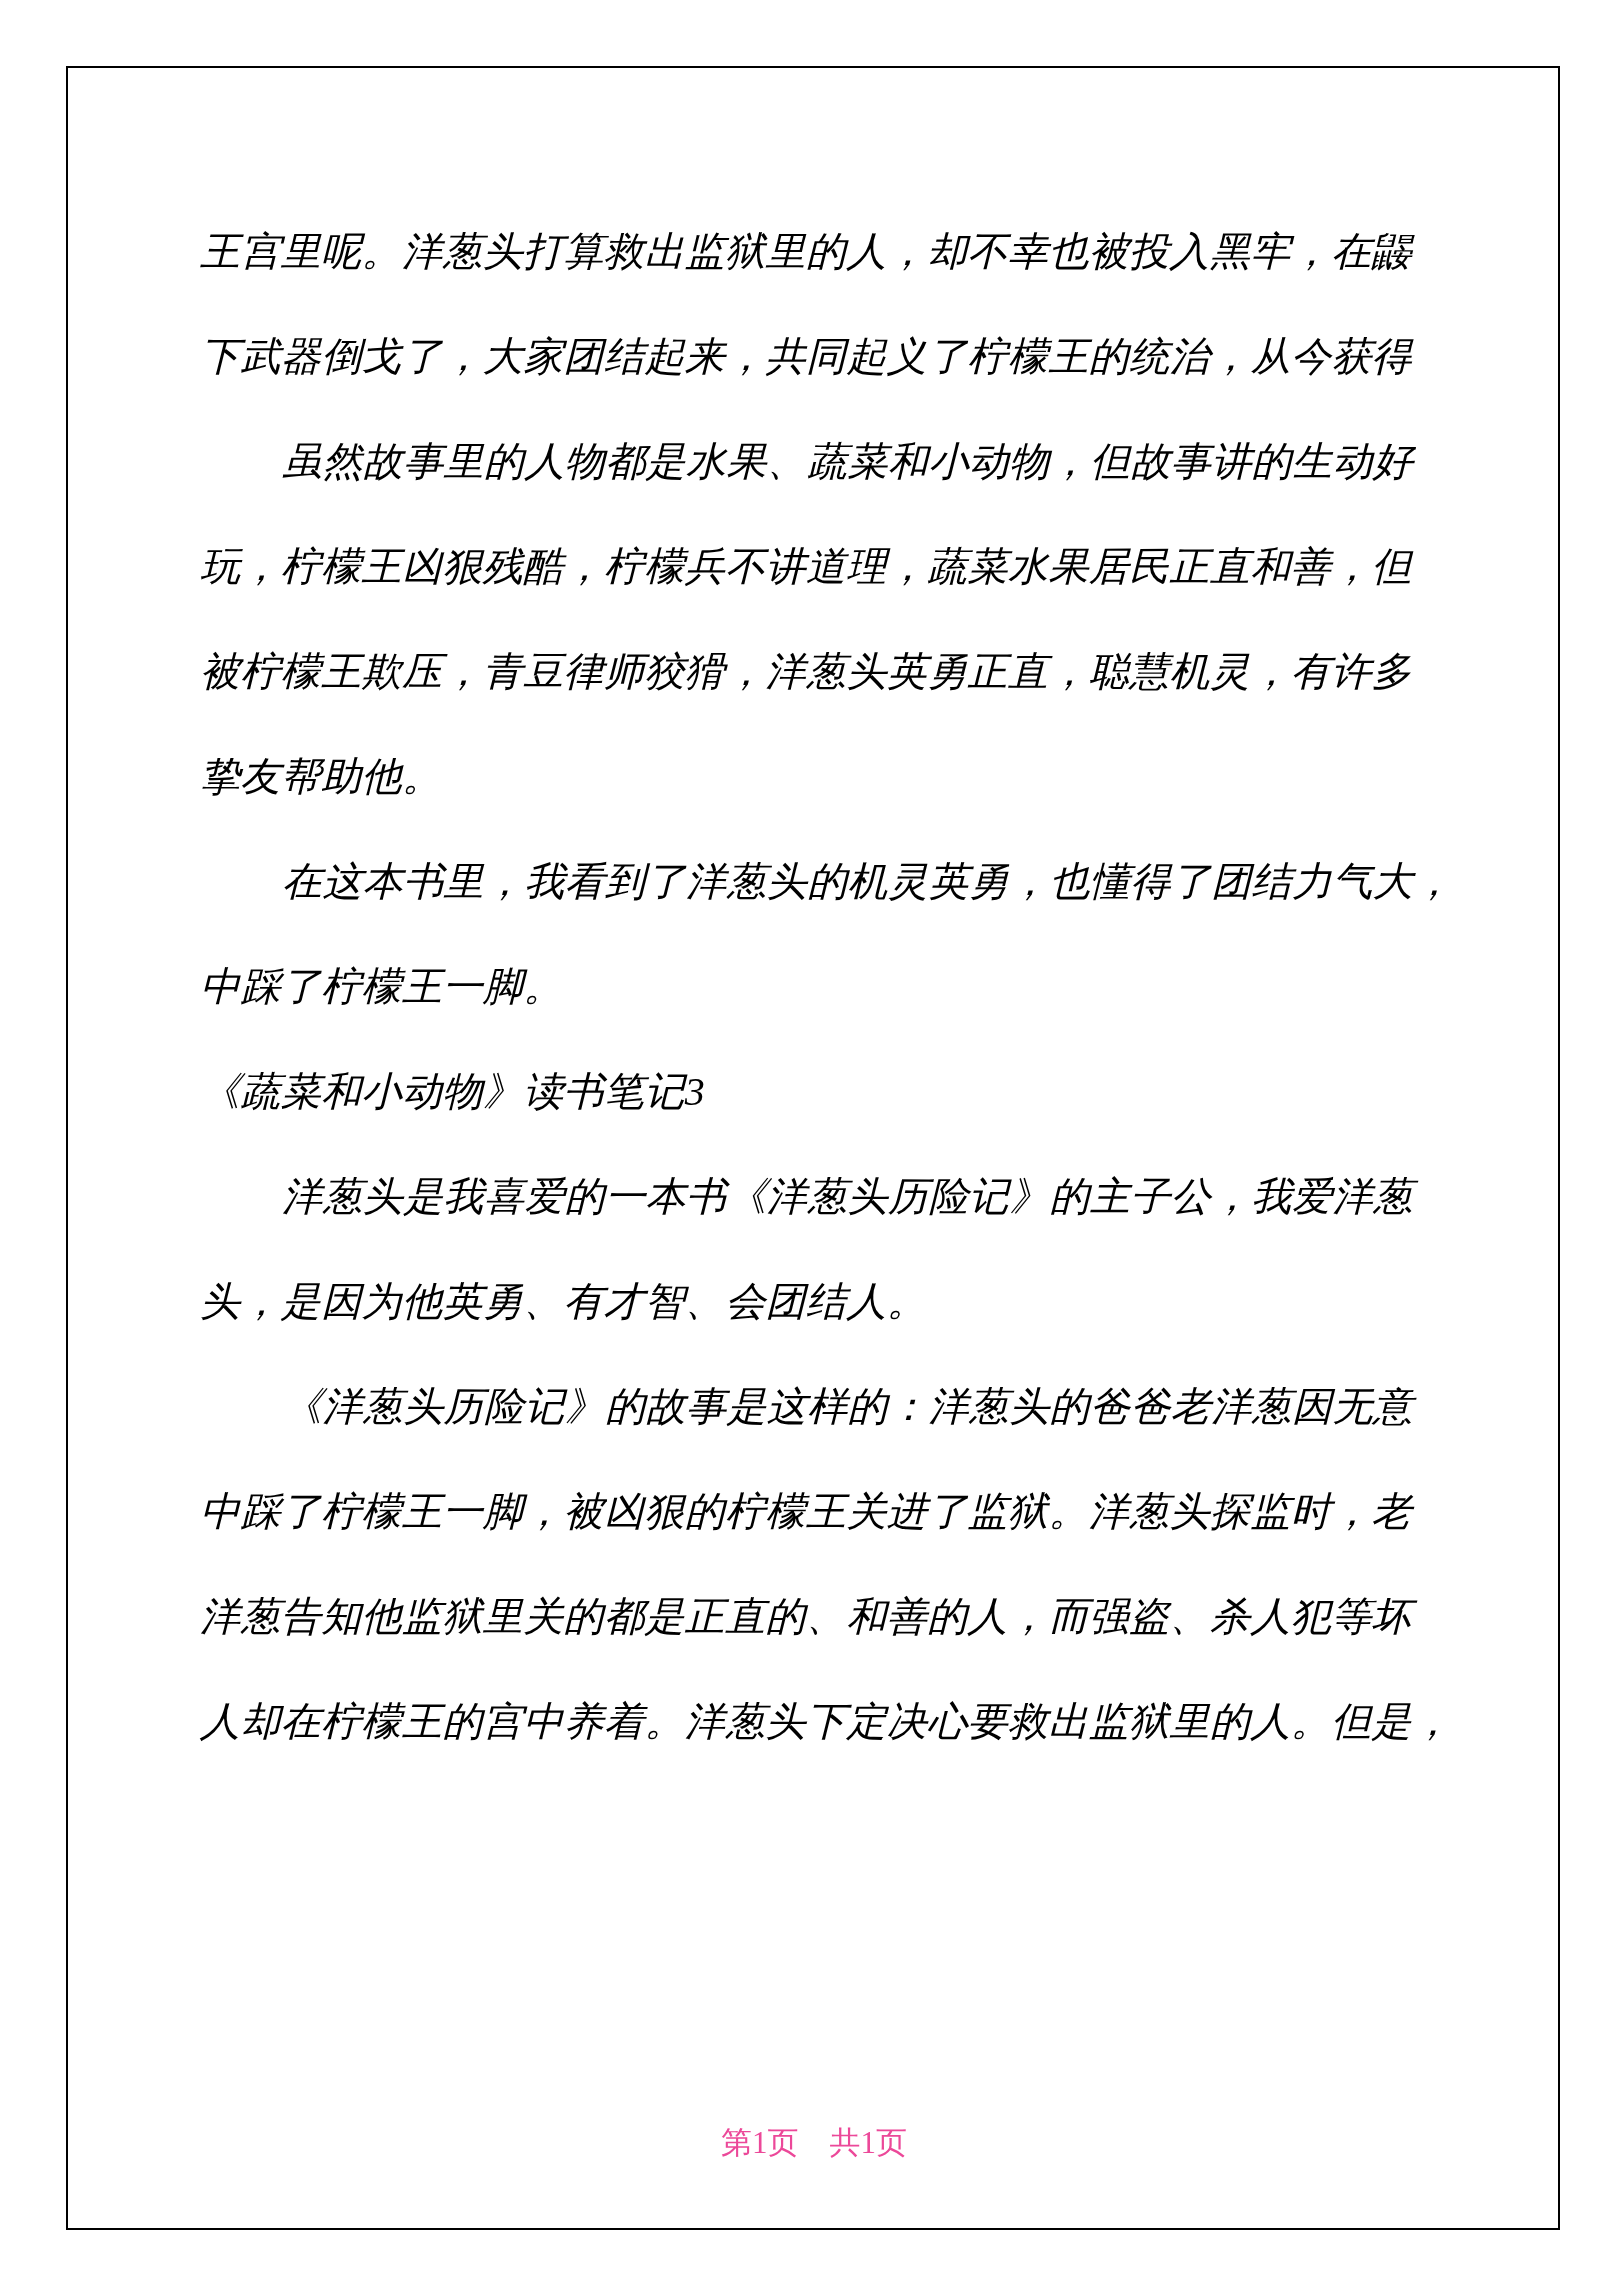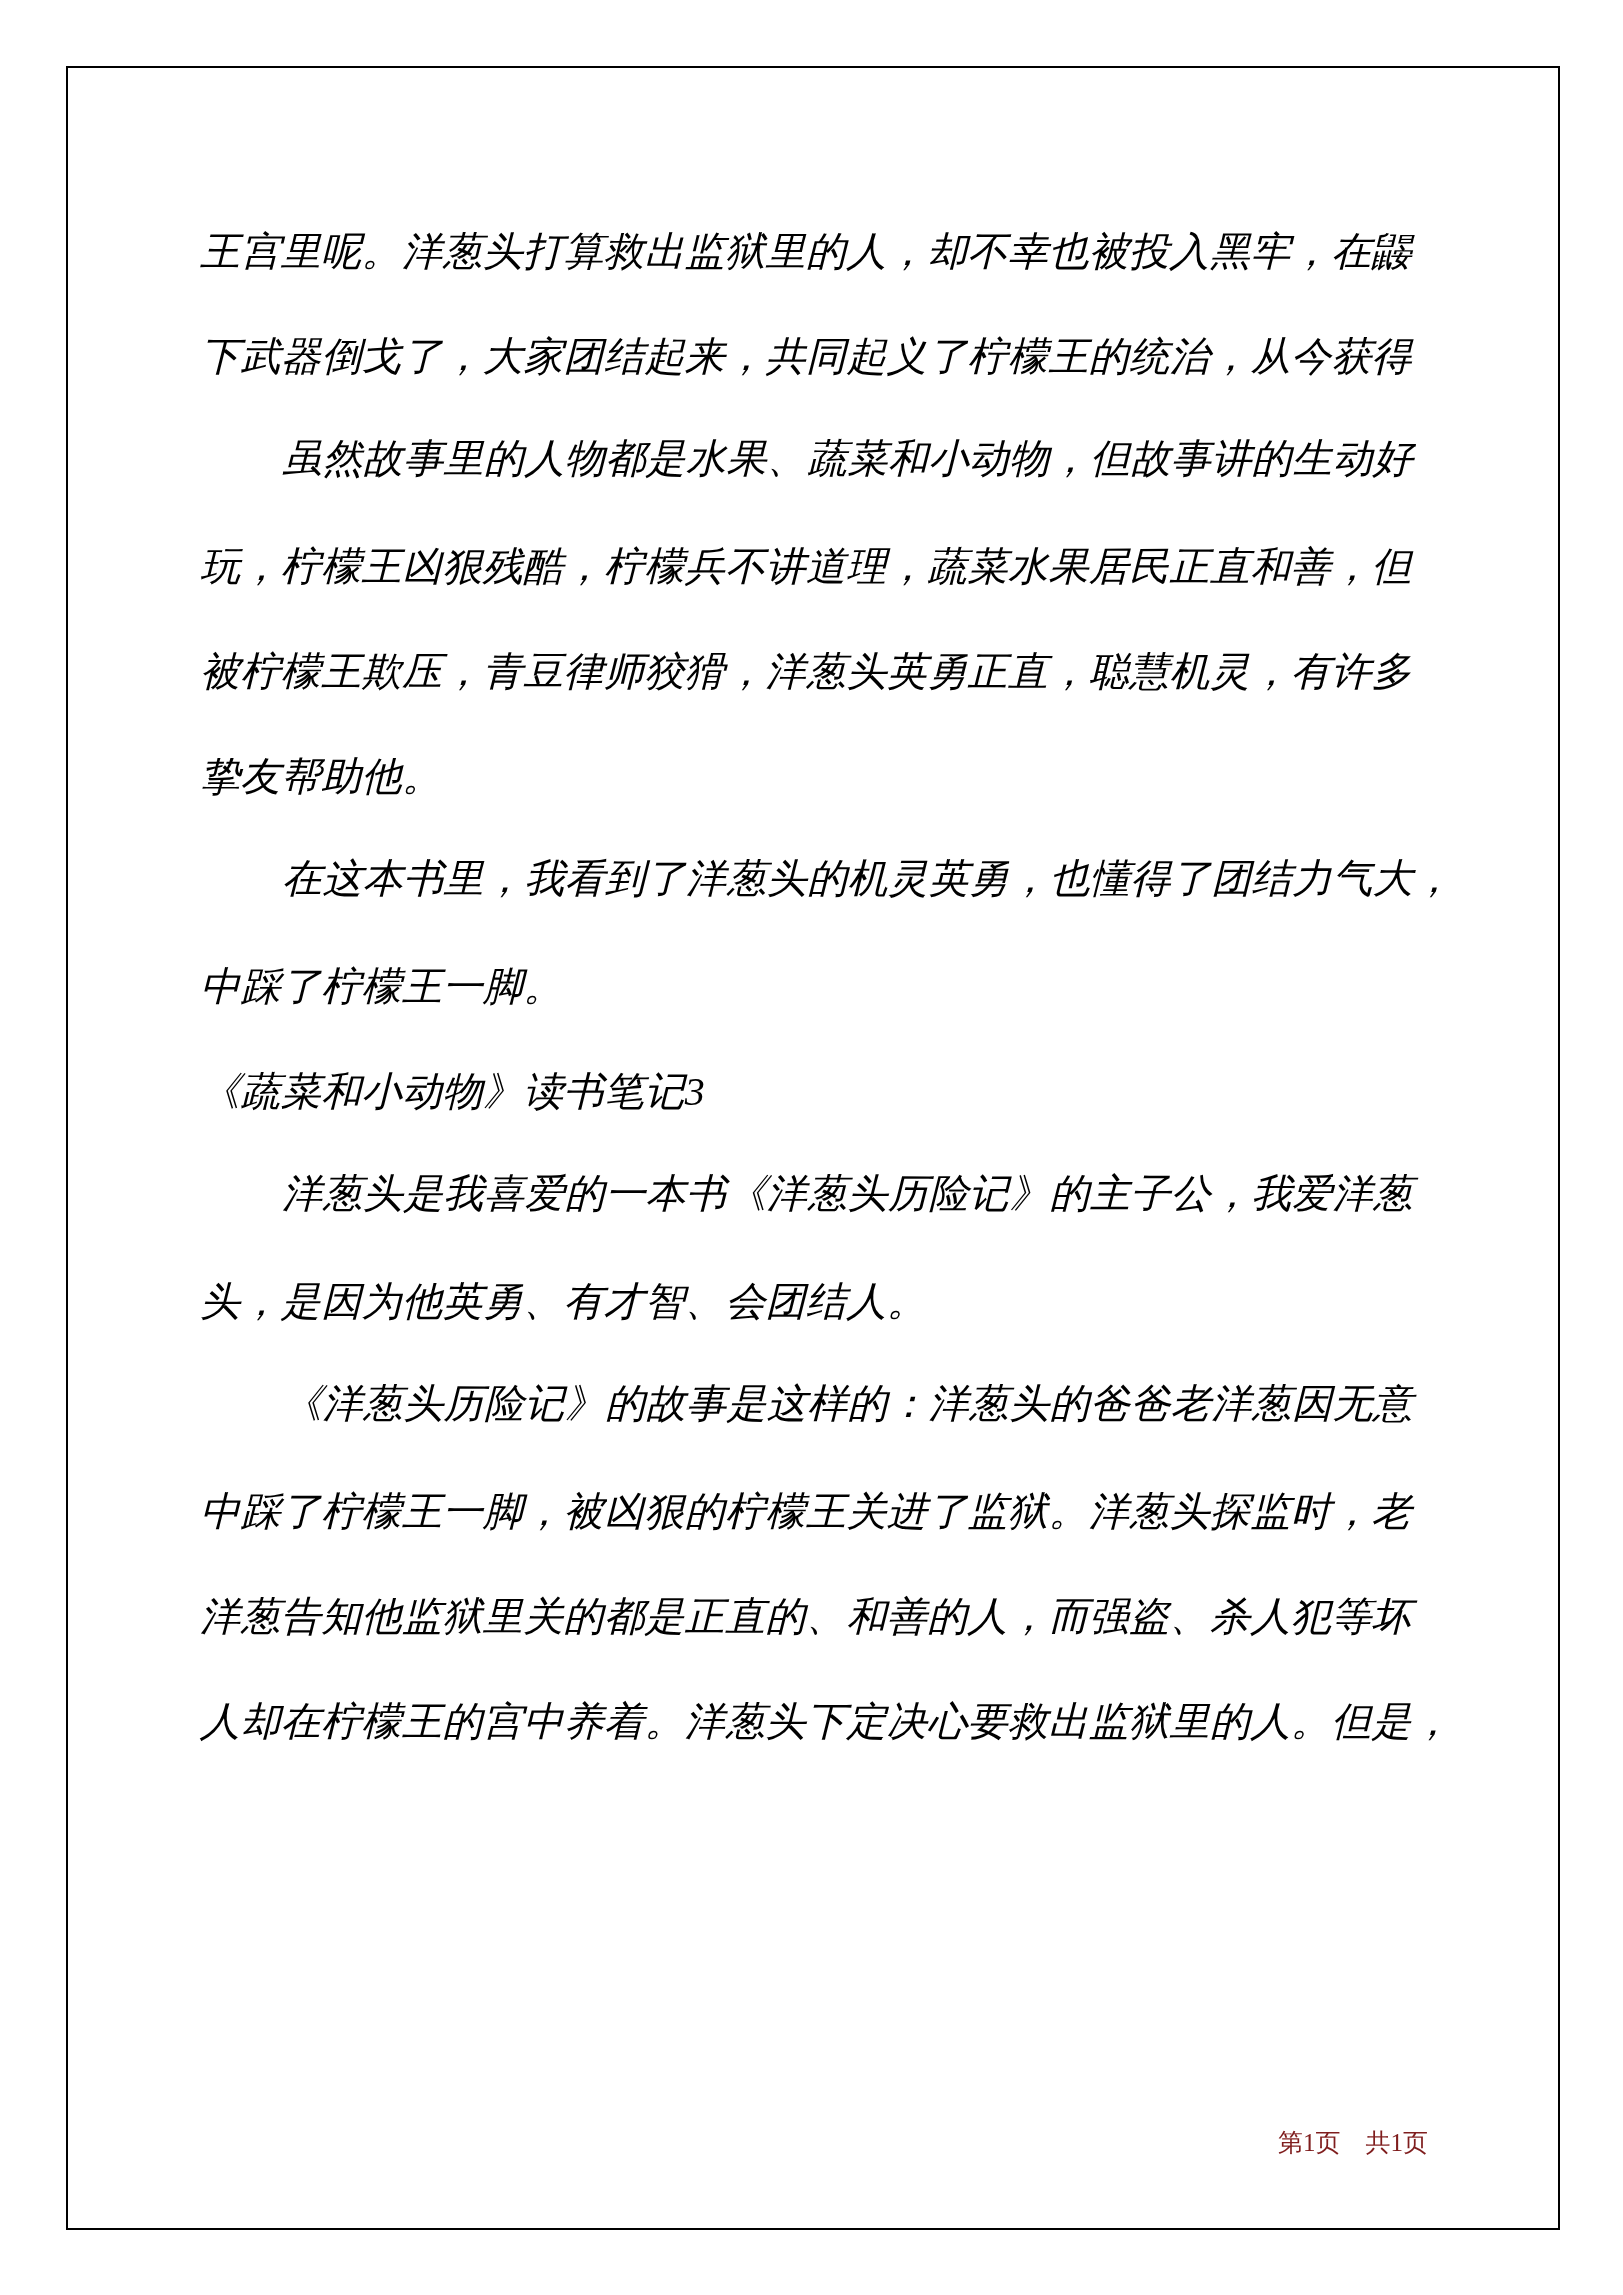--- a/index.html
+++ b/index.html
@@ -46,33 +46,32 @@
     height: 105px;
     line-height: 105px;
     font-size: 40px;
     letter-spacing: 0.4px;
     white-space: nowrap;
     font-style: italic;          
     color: #000000;
   }
   .line.indent {
     padding-left: 82px;         
-    font-family: Liberation Mono, monospace;
   }
   .footer {
     position: absolute;
     left: 132px;
     top: 2041px;
     width: 1228px;
     height: 67px;
     line-height: 67px;
-    text-align: right;
-    font-size: 25px;
+    text-align: center;
+    font-size: 31px;
     font-style: normal;
-    color: #7f1d1d;
+    color: #ec4899;
   }
 </style>
 </head>
 <body>
 
 <div class="page">
   <div class="frame">
     <div class="text-column" id="doc-text">
         <div class="paragraph">
           <div class="line">王宫里呢。洋葱头打算救出监狱里的人，却不幸也被投入黑牢，在鼹</div>

